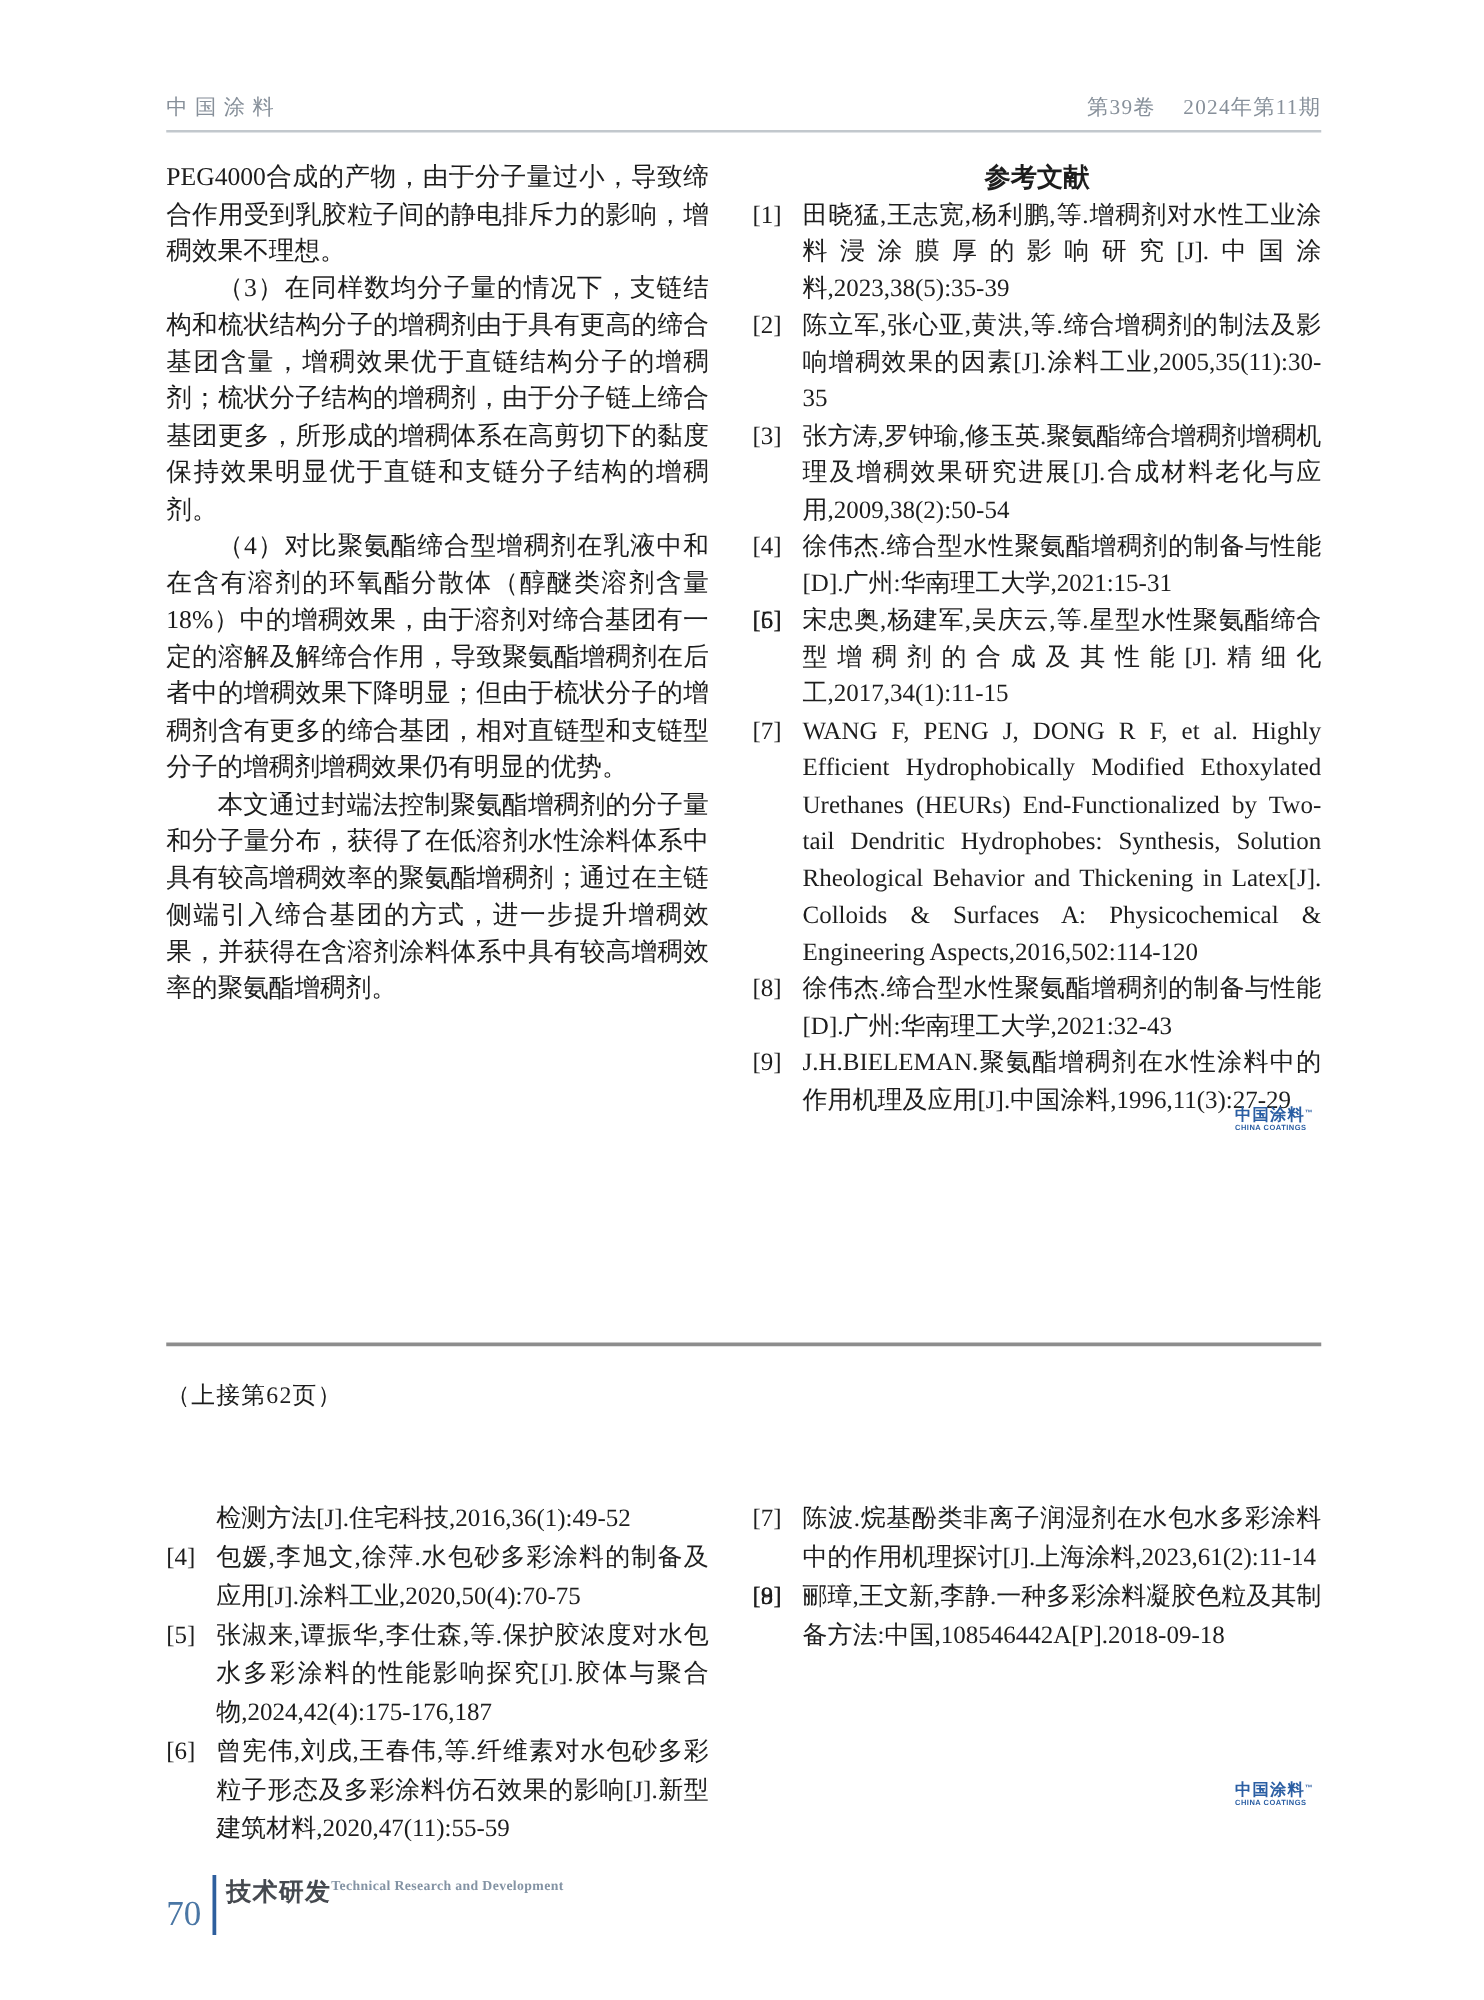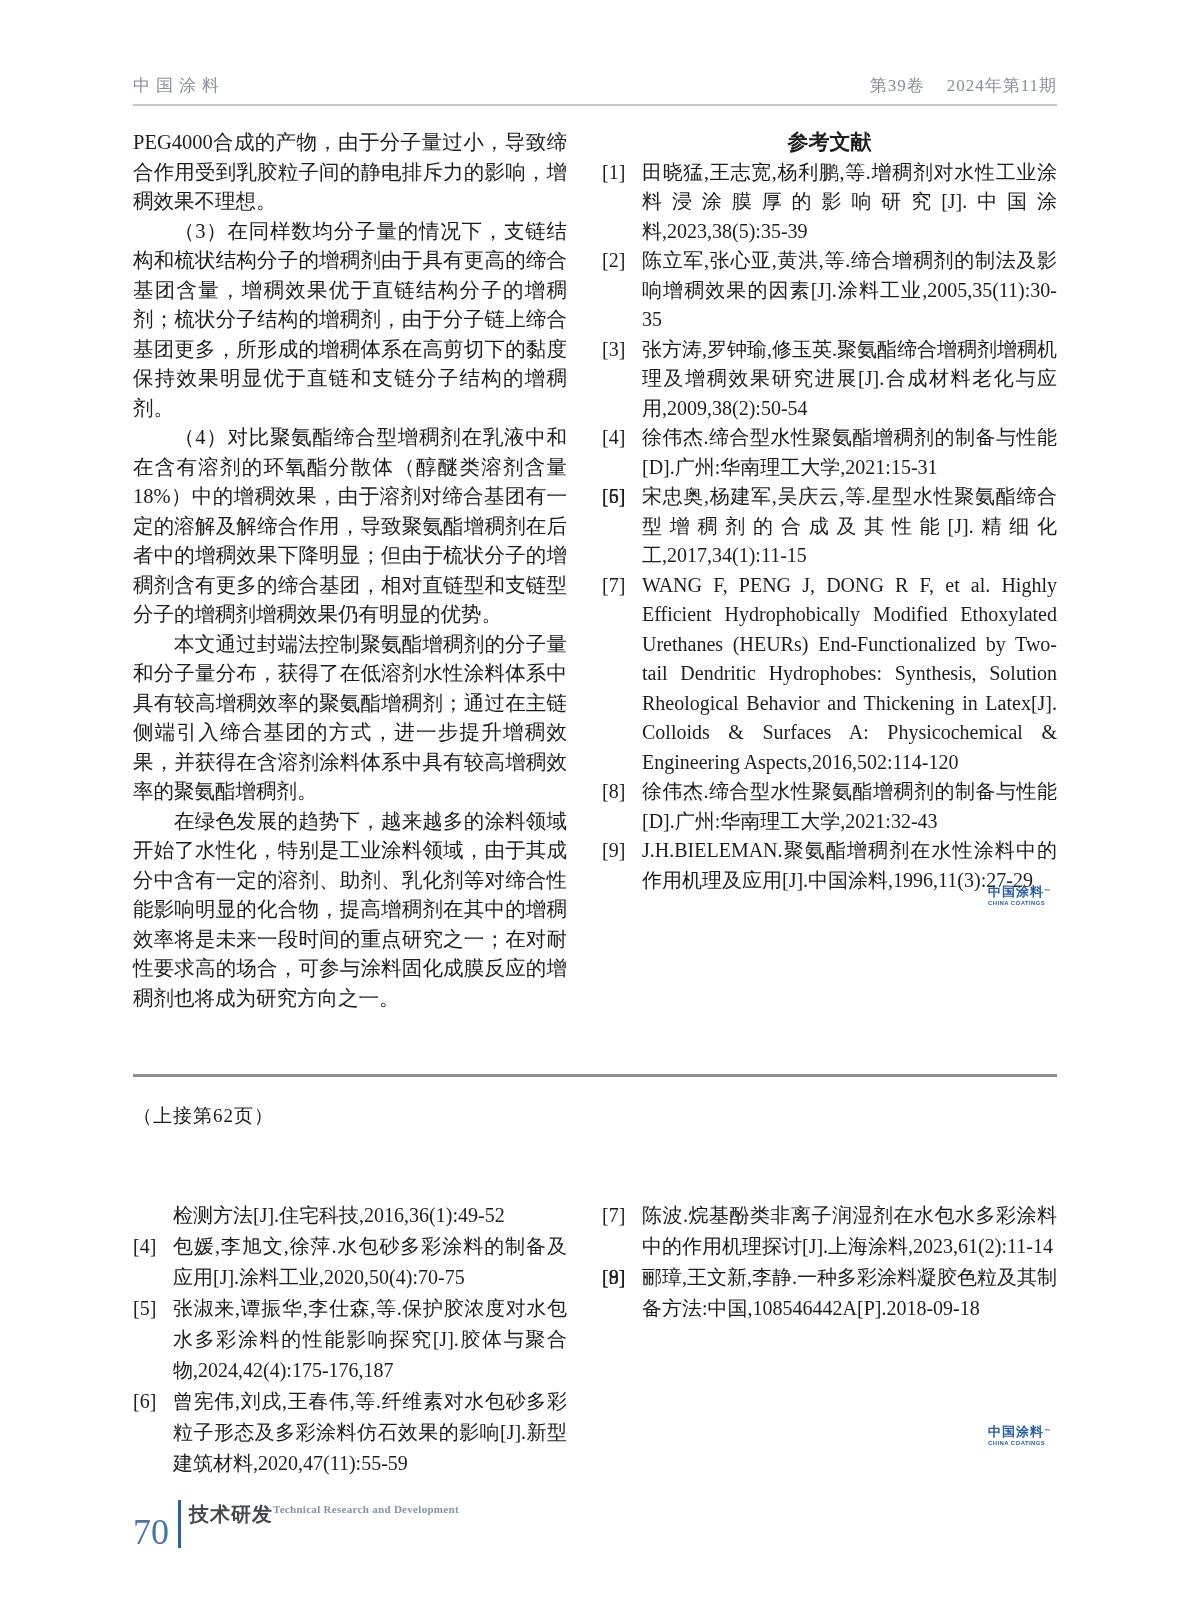--- a/index.html
+++ b/index.html
@@ -46,21 +46,21 @@
   
   .section-divider { position:absolute; top:1074px; left:133px; width:924px; height:3px; background:#8d8d8d; }
   .continuation-note { position:absolute; top:1103px; left:133px; font-size:19px; letter-spacing:1px; }
 
   
   .col-bl { left:133px; top:1200px; width:434px; font-size:20px; line-height:31px; }
   .col-br { left:602px; top:1200px; width:455px; font-size:20px; line-height:31px; }
 
   
   .page-footer { position:absolute; top:1500px; left:133px; display:flex; align-items:stretch; height:48px; }
-  .page-number { font-size:36px; color:#4a76a4; align-self:flex-end; margin-bottom:1px; line-height:30px; }
+  .page-number { font-size:28px; color:#4a76a4; align-self:flex-end; margin-bottom:1px; line-height:30px; }
   .footer-bar { width:3px; background:#2e5f9e; margin:0 8px 0 9px; }
   .footer-titles { display:flex; flex-direction:row; justify-content:space-between; padding:3px 0 1px 0; }
   .section-title-cn { font-family:"Liberation Sans","DejaVu Sans",sans-serif; font-weight:bold;
                       font-size:20px; color:#45494f; letter-spacing:1px; line-height:22px; }
   .section-title-en { font-size:11px; font-weight:bold; color:#8393a4; letter-spacing:0.3px; line-height:13px; }
 </style>
 </head>
 <body>
 
 <div class="page">
@@ -75,21 +75,20 @@
   <div class="col col-left">
 
       <p class="para">PEG4000合成的产物，由于分子量过小，导致缔合作用受到乳胶粒子间的静电排斥力的影响，增稠效果不理想。</p>
 
       <p class="para">（3）在同样数均分子量的情况下，支链结构和梳状结构分子的增稠剂由于具有更高的缔合基团含量，增稠效果优于直链结构分子的增稠剂；梳状分子结构的增稠剂，由于分子链上缔合基团更多，所形成的增稠体系在高剪切下的黏度保持效果明显优于直链和支链分子结构的增稠剂。</p>
 
       <p class="para">（4）对比聚氨酯缔合型增稠剂在乳液中和在含有溶剂的环氧酯分散体（醇醚类溶剂含量18%）中的增稠效果，由于溶剂对缔合基团有一定的溶解及解缔合作用，导致聚氨酯增稠剂在后者中的增稠效果下降明显；但由于梳状分子的增稠剂含有更多的缔合基团，相对直链型和支链型分子的增稠剂增稠效果仍有明显的优势。</p>
 
       <p class="para">本文通过封端法控制聚氨酯增稠剂的分子量和分子量分布，获得了在低溶剂水性涂料体系中具有较高增稠效率的聚氨酯增稠剂；通过在主链侧端引入缔合基团的方式，进一步提升增稠效果，并获得在含溶剂涂料体系中具有较高增稠效率的聚氨酯增稠剂。</p>
 
-      <p class="para">在绿色发展的趋势下，越来越多的涂料领域开始了水性化，特别是工业涂料领域，由于其成分中含有一定的溶剂、助剂、乳化剂等对缔合性能影响明显的化合物，提高增稠剂在其中的增稠效率将是未来一段时间的重点研究之一；在对耐性要求高的场合，可参与涂料固化成膜反应的增稠剂也将成为研究方向之一。</p>
     </div>
 
   <div class="col col-right">
     <div class="refs-title">参考文献</div>
     <ul class="refs">
 
         <li class="ref">
           <span class="num">[1]</span>
           <span>田晓猛,王志宽,杨利鹏,等.增稠剂对水性工业涂料浸涂膜厚的影响研究[J].中国涂料,2023,38(5):35-39</span>
         </li>

